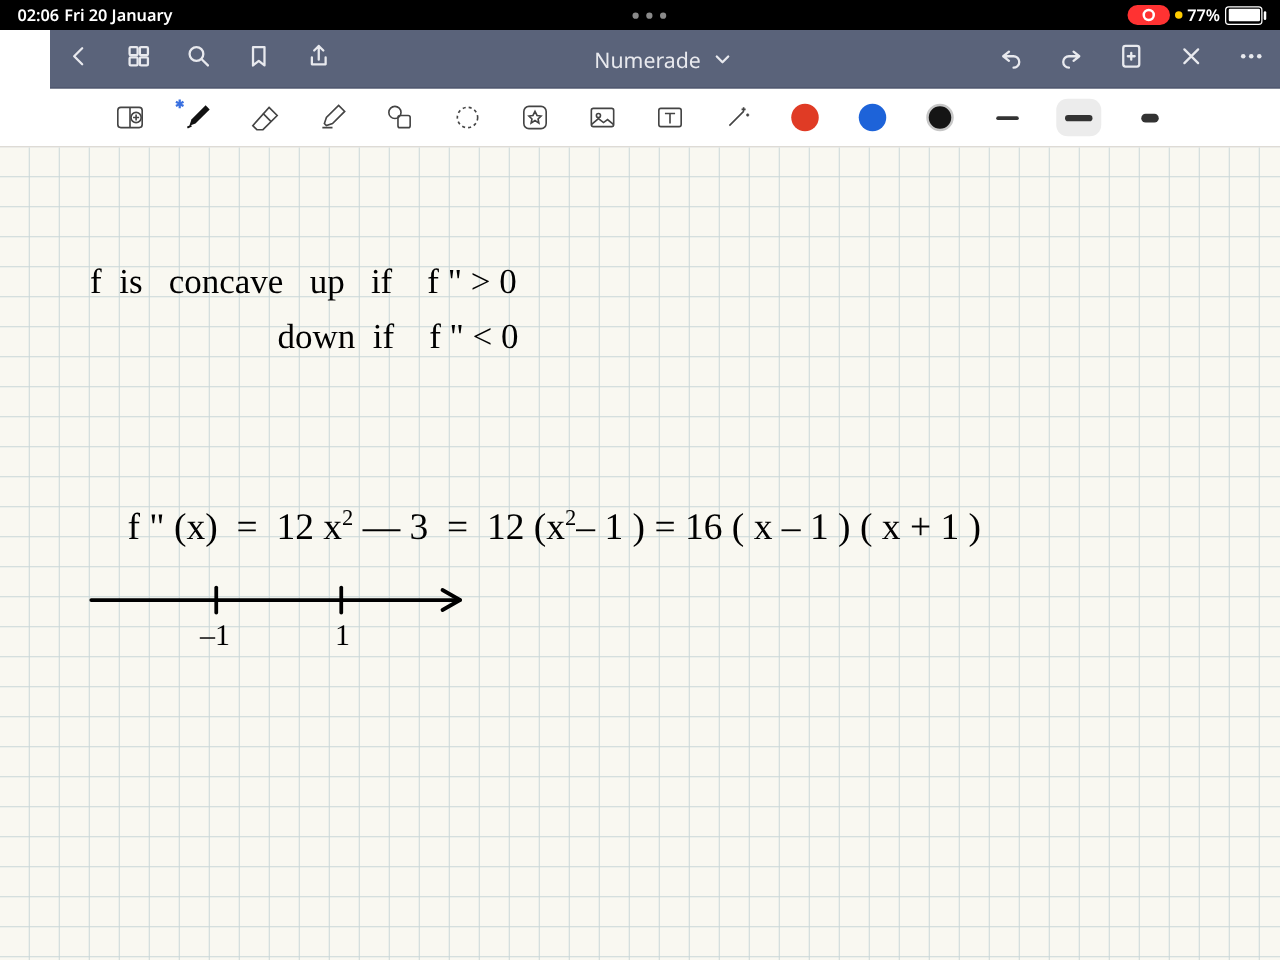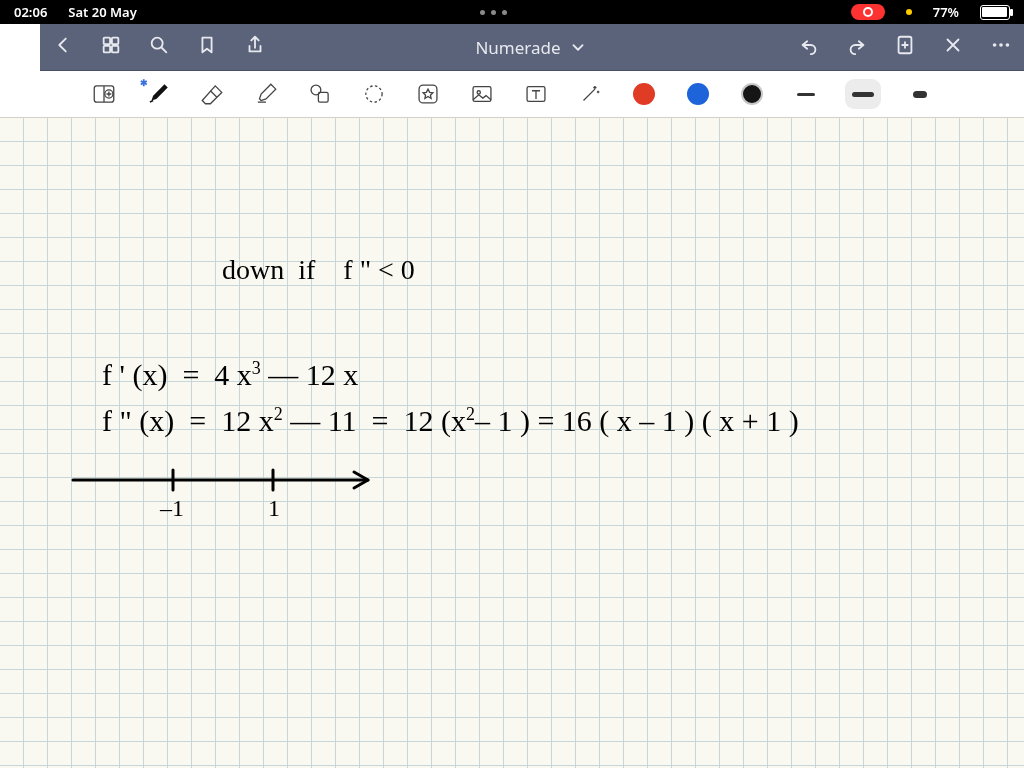--- a/index.html
+++ b/index.html
@@ -12,21 +12,21 @@
     --red:#e03b25;
     --blue:#1d63d9;
     --blackdot:#151515;
   }
   html,body{margin:0;padding:0;width:1024px;height:768px;overflow:hidden;
     font-family:-apple-system,"SF Pro",system-ui,sans-serif;}
   
   .status{height:24px;background:#000;color:#fff;display:flex;
     align-items:center;justify-content:space-between;padding:0 14px;
     font-size:13px;font-weight:600;}
-  .status .left,.status .right{display:flex;align-items:center;gap:21px;}
+  .status .left,.status .right{display:flex;align-items:center;gap:4px;}
   .status .center{display:flex;gap:6px;}
   .status .dot{width:5px;height:5px;border-radius:50%;background:#8a8a8a;display:inline-block;}
   .pill{width:34px;height:16px;border-radius:8px;background:#ff3232;display:flex;align-items:center;justify-content:center;}
   .pill-hole{width:6px;height:6px;border-radius:50%;border:2px solid #fff;}
   .batdot{width:6px;height:6px;border-radius:50%;background:#ffcc00;display:inline-block;}
   .battery{width:28px;height:13px;border:1.5px solid #fff;border-radius:3px;position:relative;}
   .battery::after{content:"";position:absolute;right:-4px;top:3px;width:2.5px;height:7px;background:#fff;border-radius:1px;}
   .battery .fill{position:absolute;inset:1.5px;background:#fff;border-radius:1px;}
   
   .nav{height:46px;background:var(--chrome);display:flex;align-items:center;
@@ -69,21 +69,21 @@
   .l4{top:206px;left:72px;font-size:30px;}
   .l5{top:252px;left:72px;font-size:30px;}
   .nl{position:absolute;top:340px;left:68px;}
 </style>
 </head>
 <body>
 
 <div class="status">
   <div class="left">
     <span>02:06</span>
-    <span>Sat 20 May</span>
+    <span>Fri 20 January</span>
   </div>
   <div class="center">
     <span class="dot"></span>
       <span class="dot"></span>
       <span class="dot"></span>
   </div>
   <div class="right">
     <span class="pill">
         <span class="pill-hole"></span>
       </span>
@@ -242,26 +242,24 @@
     </span>
   <span class="sp-med-wrap">
       <span class="stroke-preview sp-med"></span>
     </span>
   <span class="tool">
       <span class="stroke-preview sp-thick"></span>
     </span>
 </div>
 
 <div class="canvas">
+  <div class="hw l2">f  is   concave   up   if    f " &gt; 0</div>
   <div class="hw l3">down  if    f " &lt; 0</div>
-  <div class="hw l4">
-    <span>f ' (x)  =  4 x</span><span class="sup">3</span><span> — 12 x</span>
-  </div>
   <div class="hw l5">
-    <span>f " (x)  =  12 x</span><span class="sup">2</span><span> — 11  =  12 (x</span><span class="sup">2</span><span>– 1 ) = 16 ( x – 1 ) ( x + 1 )</span>
+    <span>f " (x)  =  12 x</span><span class="sup">2</span><span> — 3  =  12 (x</span><span class="sup">2</span><span>– 1 ) = 16 ( x – 1 ) ( x + 1 )</span>
   </div>
 
   <svg class="nl" width="320" height="70" viewBox="0 0 320 70">
     <g stroke="#000" stroke-width="3" fill="none" stroke-linecap="round">
       <path d="M5 22 L300 22"></path>
       <path d="M300 22 l-14 -8 M300 22 l-14 8"></path>
       <path d="M105 12 L105 32"></path>
       <path d="M205 12 L205 32"></path>
     </g>
     <g font-family="'Comic Sans MS',cursive" font-size="24" fill="#000">

